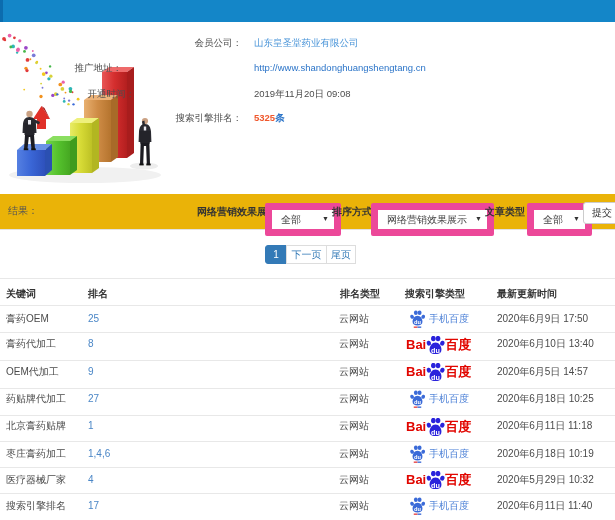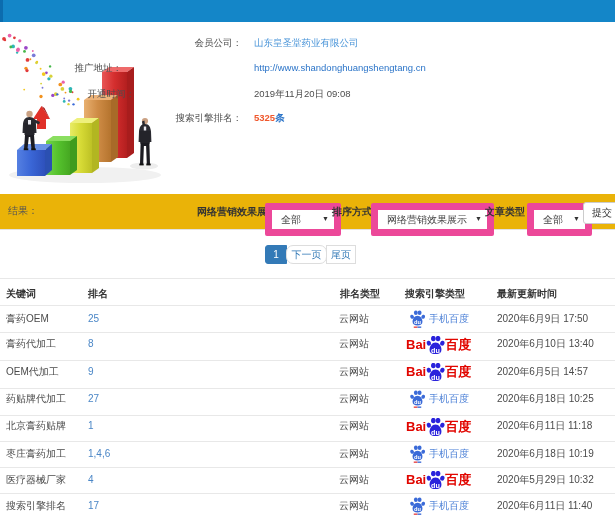--- a/index.html
+++ b/index.html
@@ -210,21 +210,21 @@
       <span class="tx">全部</span>
       <span class="ar">▼</span>
     </span>
  <span class="btn">
       <span>提交</span>
     </span>
 </div>
 
 <div class="pager">
  <span class="pg on" style="left:0;width:20px;border-radius:3px 0 0 3px;">1</span>
- <span class="pg" style="left:21px;width:39px;border-radius:7px;">下一页</span>
+ <span class="pg" style="left:21px;width:39px;">下一页</span>
  <span class="pg" style="left:61px;width:28px;">尾页</span>
 </div>
 
 <div id="tbl">
 <div class="hline" style="top:278px"></div>
 <div class="cell hd" style="left:6px;top:286px">关键词</div>
 <div class="cell hd" style="left:88px;top:286px">排名</div>
 <div class="cell hd" style="left:340px;top:286px">排名类型</div>
 <div class="cell hd" style="left:405px;top:286px">搜索引擎类型</div>
 <div class="cell hd" style="left:497px;top:286px">最新更新时间</div>

